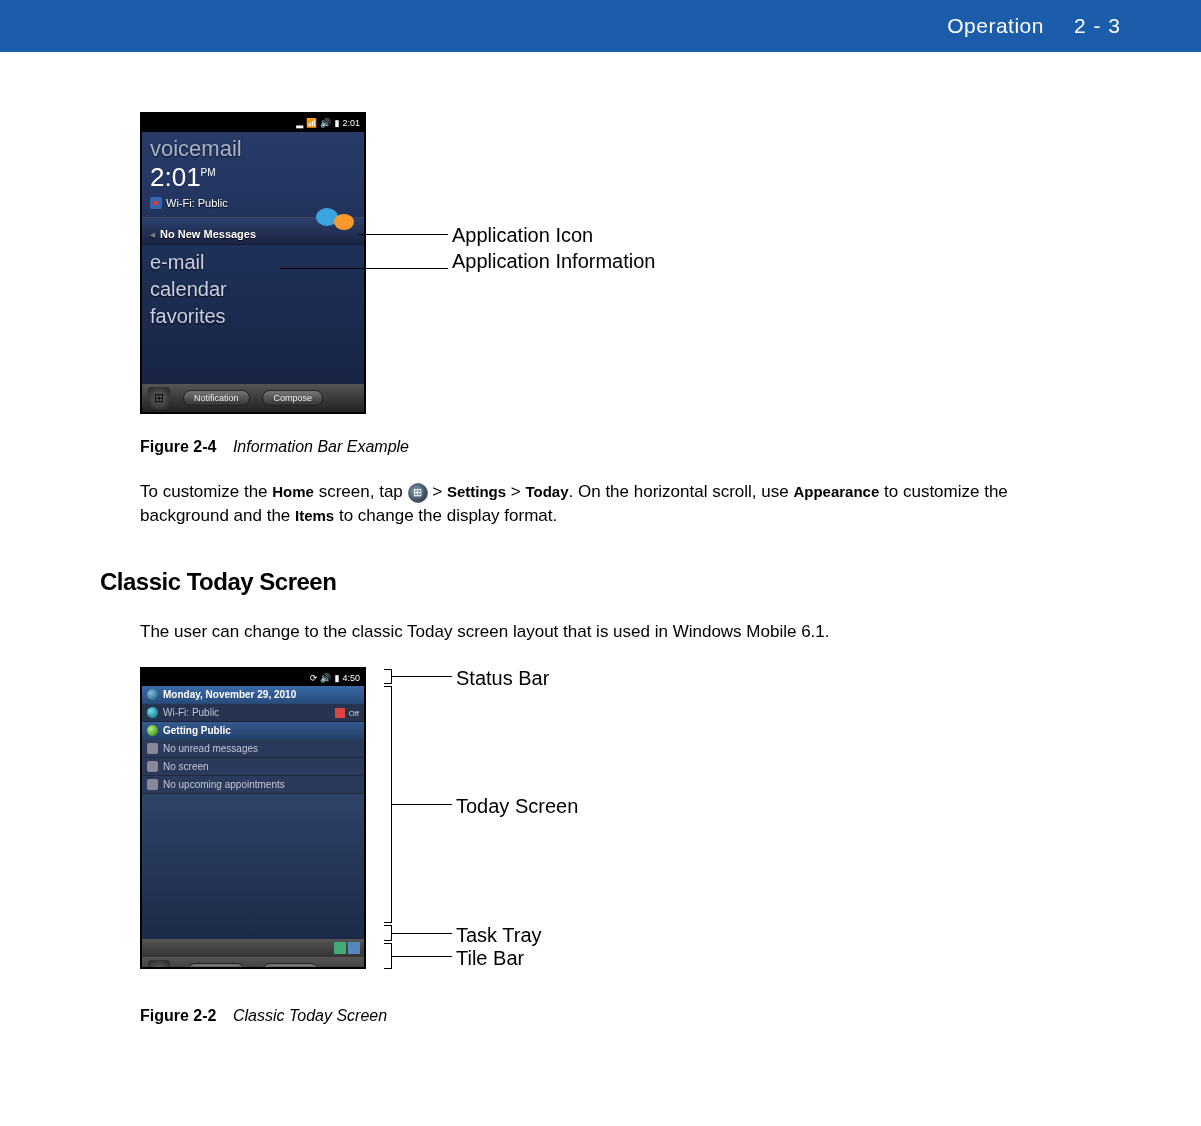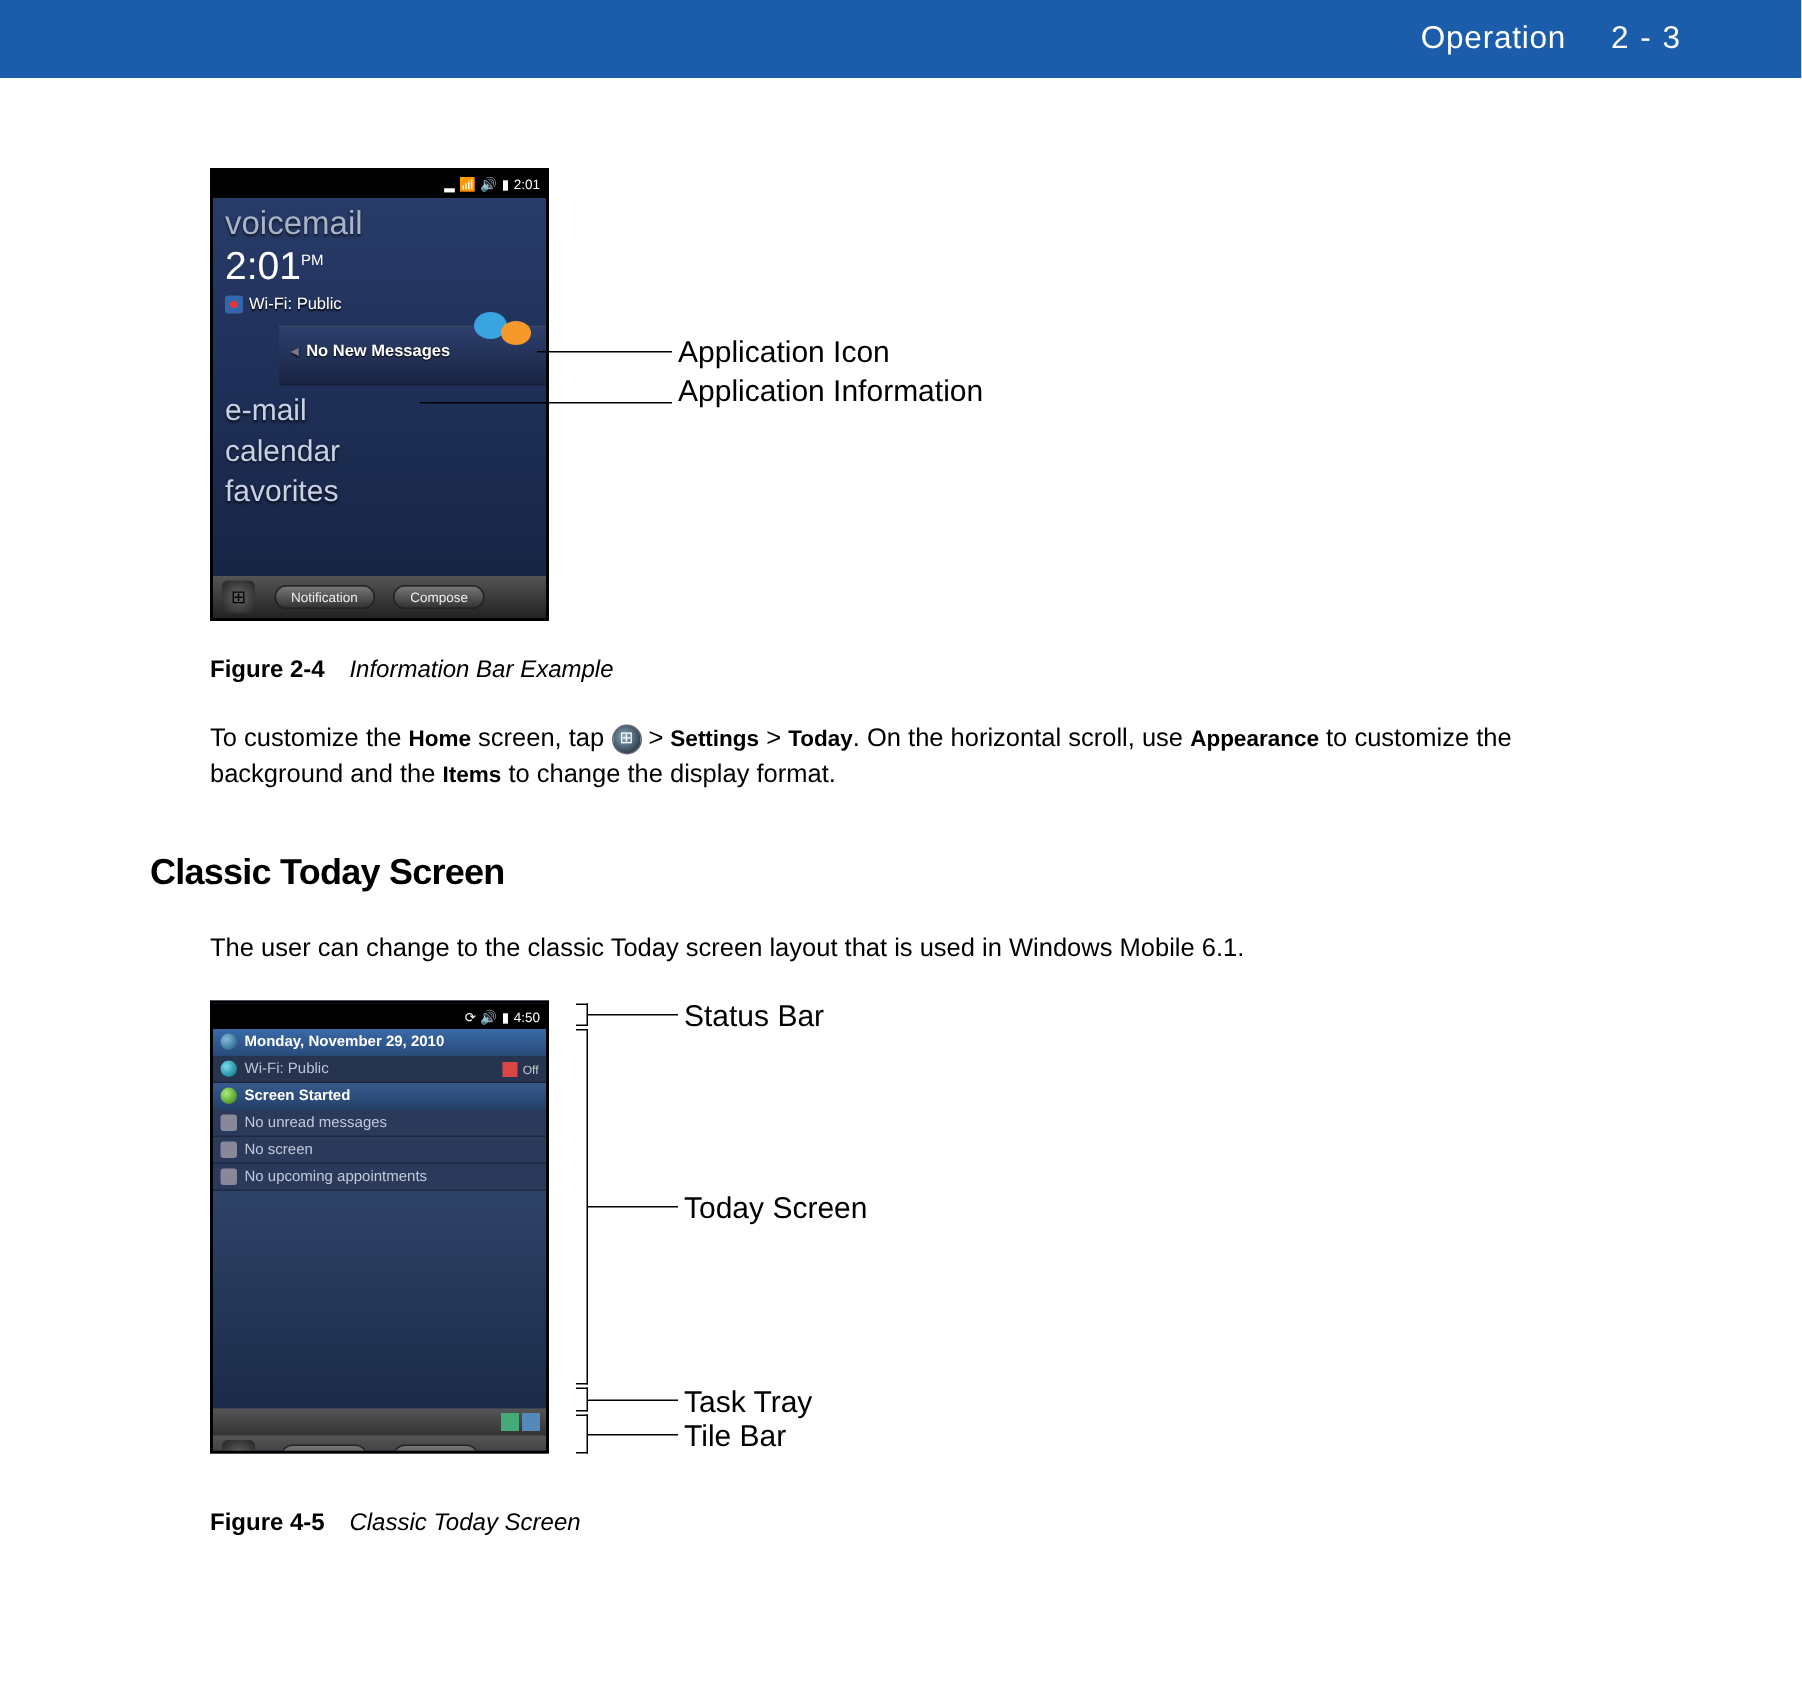--- a/index.html
+++ b/index.html
@@ -9,21 +9,21 @@
   .header-page { font-family: Arial, sans-serif; font-size: 21px; letter-spacing: 1px; }
   .content { padding: 60px 90px 40px 120px; }
   .fig-block { position: relative; margin-left: 20px; }
   .phone1 { width: 226px; height: 302px; border: 2px solid #000; background: linear-gradient(180deg, #2a3d6b 0%, #1e2f57 50%, #162240 100%); position: relative; overflow: hidden; }
   .p1-status { height: 18px; background: #000; color: #fff; font-size: 9px; display: flex; justify-content: flex-end; align-items: center; padding: 0 4px; gap: 3px; }
   .p1-voicemail { color: #a8b3c9; font-size: 22px; padding: 4px 8px 0 8px; font-weight: normal; text-shadow: 0 1px 2px rgba(0,0,0,0.7); }
   .p1-time { color: #fff; font-size: 26px; padding: 0 8px; }
   .p1-time-pm { font-size: 10px; vertical-align: super; }
   .p1-wifi { color: #fff; font-size: 11px; padding: 4px 8px 8px 8px; text-shadow: 0 1px 1px #000; display:flex; align-items:center; gap:4px;}
   .p1-wifi-icon { width:12px; height:12px; background: radial-gradient(circle, #e33 30%, #36a 30%); border-radius:2px; }
-  .p1-mid { background: linear-gradient(180deg, #2d3f6c, #1a2544); border-top: 1px solid rgba(255,255,255,0.15); border-bottom: 1px solid rgba(0,0,0,0.5); padding: 10px 8px 16px 8px; position: relative; margin-left: 44px; }
+  .p1-mid { background: linear-gradient(180deg, #2d3f6c, #1a2544); border-top: 1px solid rgba(255,255,255,0.15); border-bottom: 1px solid rgba(0,0,0,0.5); padding: 10px 8px 4px 8px; position: relative; }
   .p1-bubbles { position: absolute; right: 10px; top: -10px; }
   .bubble-blue { width: 22px; height: 18px; background: #3aa4e0; border-radius: 50%; display: inline-block; position: relative; }
   .bubble-orange { width: 20px; height: 16px; background: #f59a2a; border-radius: 50%; display: inline-block; position: relative; margin-left: -8px; top: 4px; }
   .p1-nomsg { color: #fff; font-size: 11px; font-weight: bold; text-shadow: 0 1px 1px #000; }
   .p1-nomsg-arrow { color: #778; font-size: 10px; margin-right: 2px; }
   .p1-list { padding: 4px 8px; }
   .p1-list-item { color: #c7d0e4; font-size: 20px; padding: 2px 0; text-shadow: 0 1px 2px rgba(0,0,0,0.8); }
   .p1-bottom { position: absolute; bottom: 0; left: 0; right: 0; height: 28px; background: linear-gradient(180deg, #555, #222); display: flex; align-items: center; justify-content: space-between; padding: 0 6px; }
   .p1-winbtn { width: 22px; height: 22px; background: radial-gradient(circle, #666, #222); border-radius: 4px; display: flex; align-items: center; justify-content: center; }
   .p1-winflag { font-size: 12px; }
@@ -147,21 +147,21 @@
       <div class="p2-row p2-row-wifi">
         <span class="p2-dot dot-cyan"></span>
         <span>Wi-Fi: Public</span>
         <span class="p2-off-badge">
           <span class="p2-off-sq"></span>
           <span class="p2-off-txt">Off</span>
         </span>
       </div>
       <div class="p2-row p2-row-gs">
         <span class="p2-dot dot-green"></span>
-        <span>Screen Started</span>
+        <span>Getting Public</span>
       </div>
       <div class="p2-row p2-row-plain">
         <span class="p2-icon-sm"></span>
         <span>No unread messages</span>
       </div>
       <div class="p2-row p2-row-plain">
         <span class="p2-icon-sm"></span>
         <span>No screen</span>
       </div>
       <div class="p2-row p2-row-plain">
@@ -194,18 +194,18 @@
     <div class="bracket" style="left:244px; top:258px; height:16px; width:8px; border-top:1px solid #000; border-bottom:1px solid #000;"></div>
     <div class="bracket-mid" style="left:252px; top:266px; width:60px;"></div>
     <div class="callout-text" style="left:316px; top:257px;">Task Tray</div>
 
     <div class="bracket" style="left:244px; top:276px; height:26px; width:8px; border-top:1px solid #000; border-bottom:1px solid #000;"></div>
     <div class="bracket-mid" style="left:252px; top:289px; width:60px;"></div>
     <div class="callout-text" style="left:316px; top:280px;">Tile Bar</div>
   </div>
 
   <div class="fig-caption" style="margin-top:30px;">
-    <span class="fig-caption-bold">Figure 4-5</span>
+    <span class="fig-caption-bold">Figure 2-2</span>
     <span class="fig-caption-italic">Classic Today Screen</span>
   </div>
 
 
 </div>
 
 </body></html>

